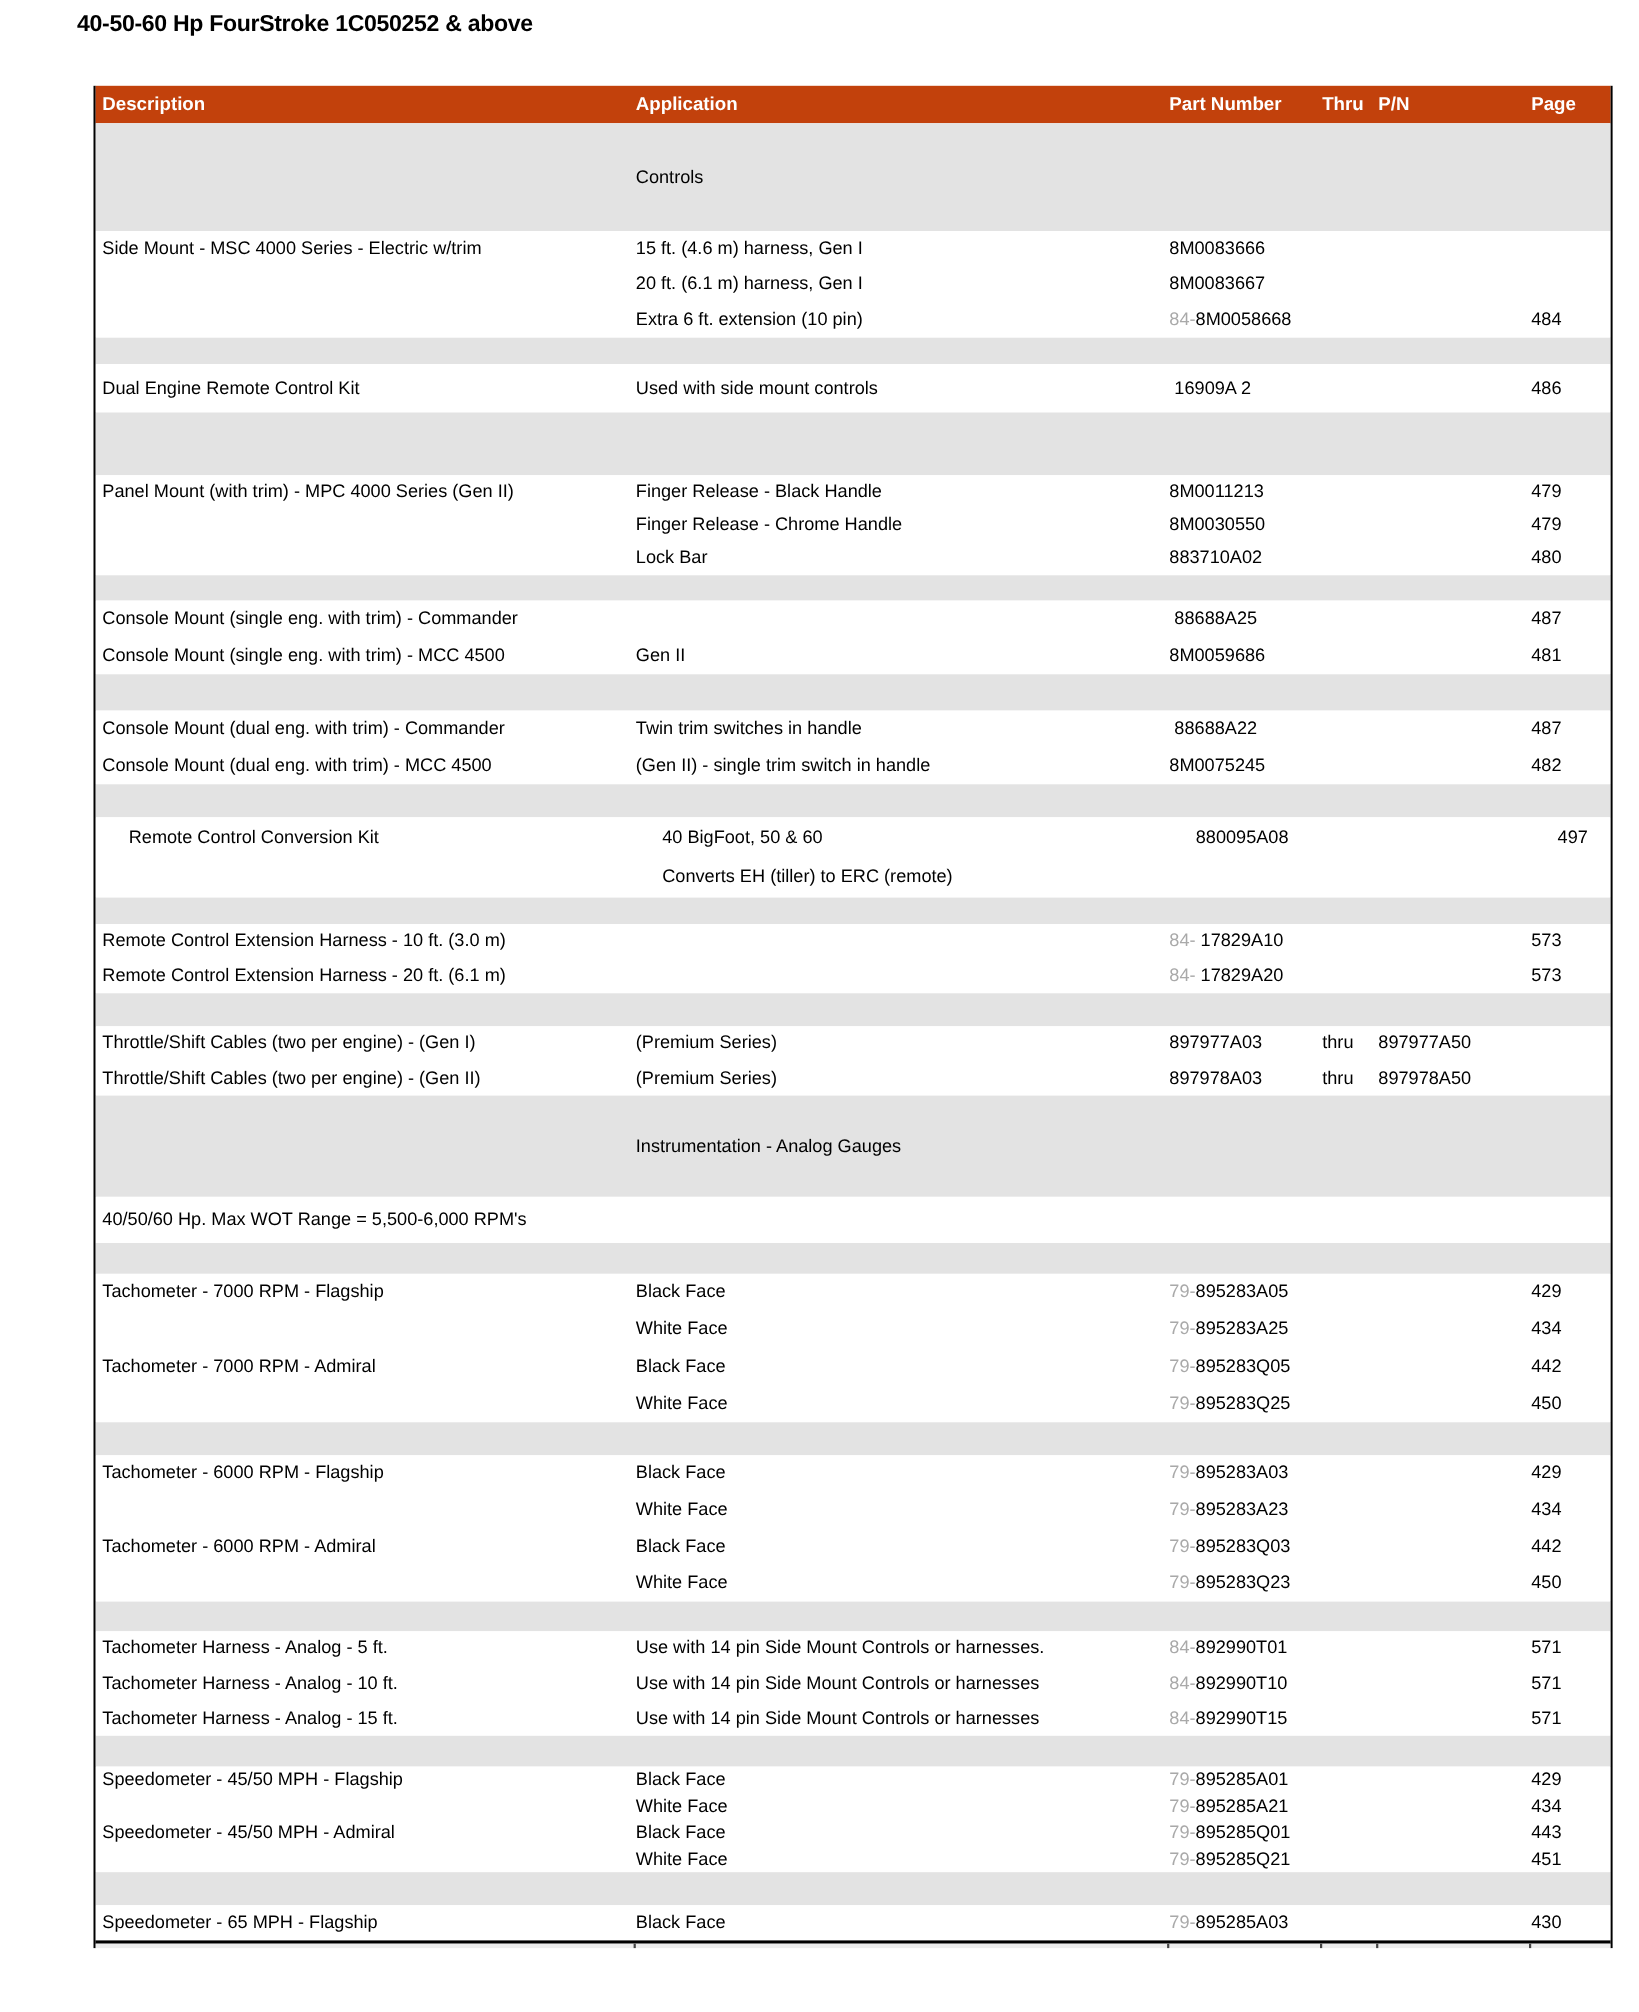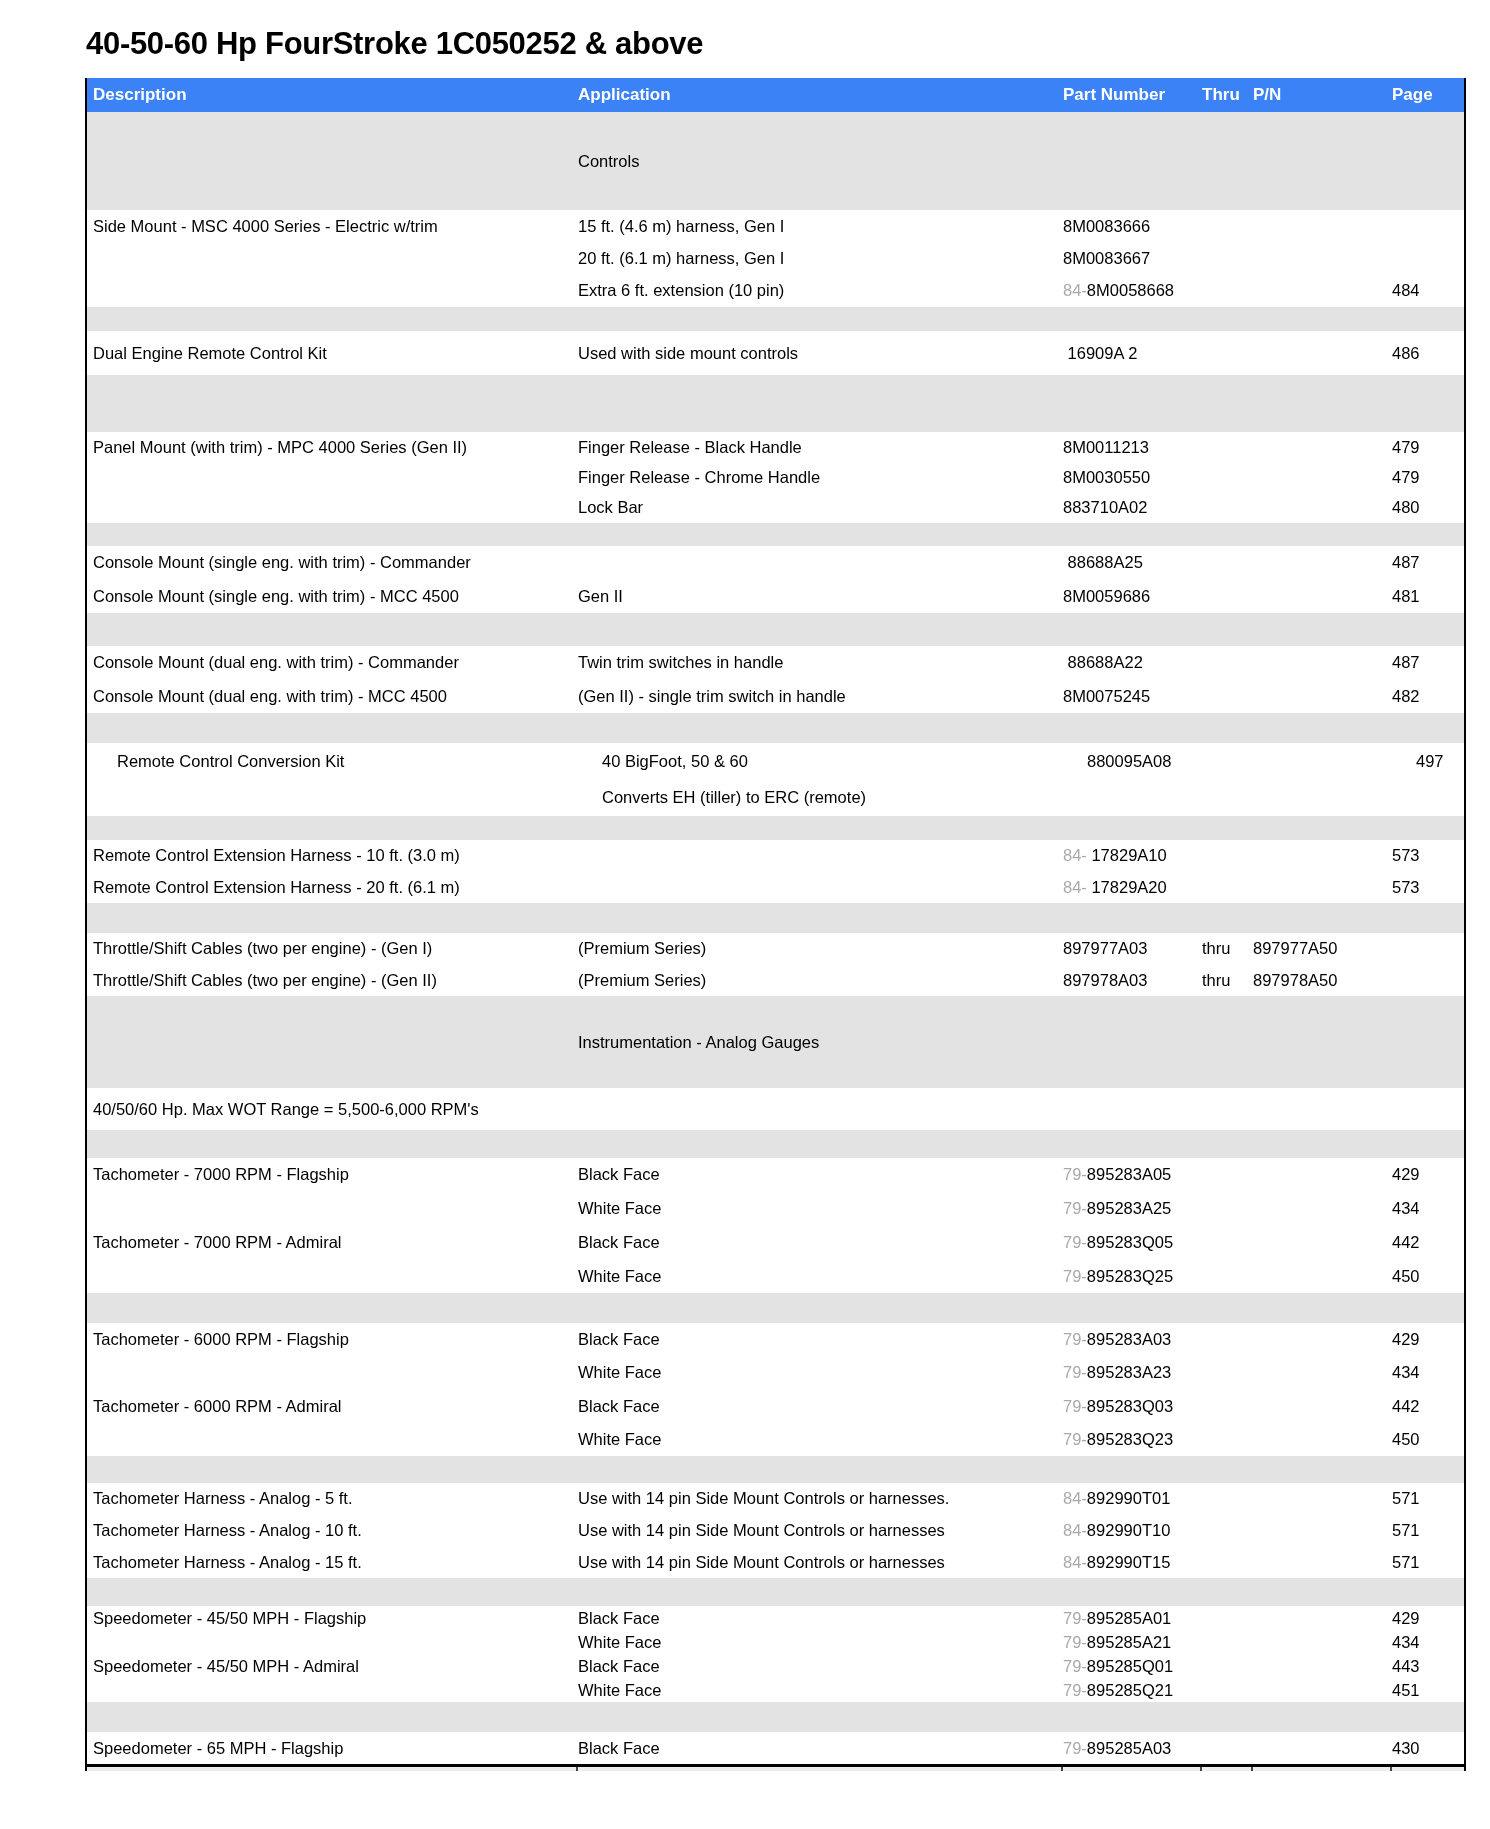--- a/index.html
+++ b/index.html
@@ -1,22 +1,22 @@
 <!DOCTYPE html>
 <html><head>
 <meta charset="utf-8">
 <style>
   html,body{margin:0;padding:0;background:#fff;}
   .page{position:relative;width:1490px;height:1829px;background:#fff;overflow:hidden;
         font-family:"Liberation Sans",sans-serif;color:#000;}
-  .title{position:absolute;left:70px;top:10px;margin:16px;font-size:31px;font-weight:700;letter-spacing:-0.3px;}
+  .title{position:absolute;left:70px;top:10px;margin:0;font-size:21px;font-weight:700;letter-spacing:-0.3px;}
   .tbl{position:absolute;left:85px;top:78px;width:1381px;box-sizing:border-box;
        border-left:2px solid #000;border-right:2px solid #000;}
   .grid{display:grid;grid-template-columns:487px 485px 139px 51px 139px 76px;}
-  .hdr{height:34px;background:#3b82f6;color:#fff;font-weight:700;font-size:17px;align-items:center;}
+  .hdr{height:34px;background:#c2410c;color:#fff;font-weight:700;font-size:17px;align-items:center;}
   .c{padding-left:4px;white-space:pre;overflow:hidden;}
   .c1{padding-left:6px;}
   .band.gray{background:#e3e3e3;}
   .band.section{background:#e3e3e3;align-items:center;font-size:16.5px;}
   .band.white{display:flex;flex-direction:column;background:#fff;}
   .line{flex:1;align-items:center;font-size:16.5px;}
   .pfx{color:#a9a9a9;}
   .botline{height:3px;background:#000;}
   .sliver{position:relative;height:4px;background:#ededed;}
   .tick{position:absolute;top:0;width:2px;height:4px;background:#444;}

